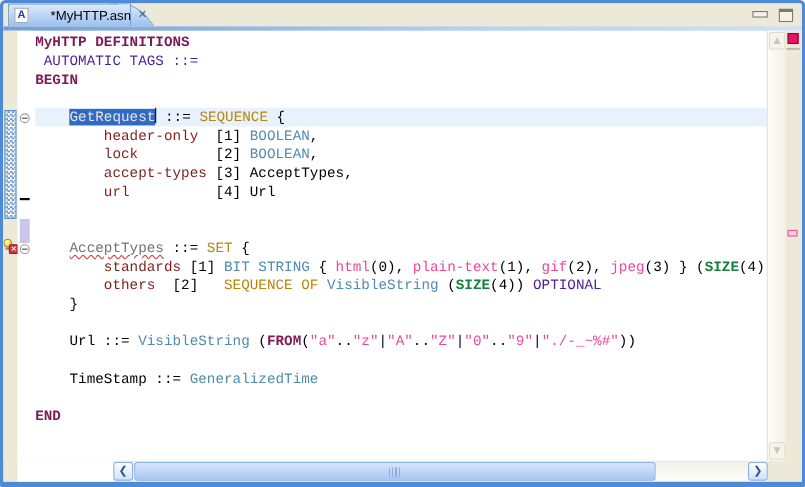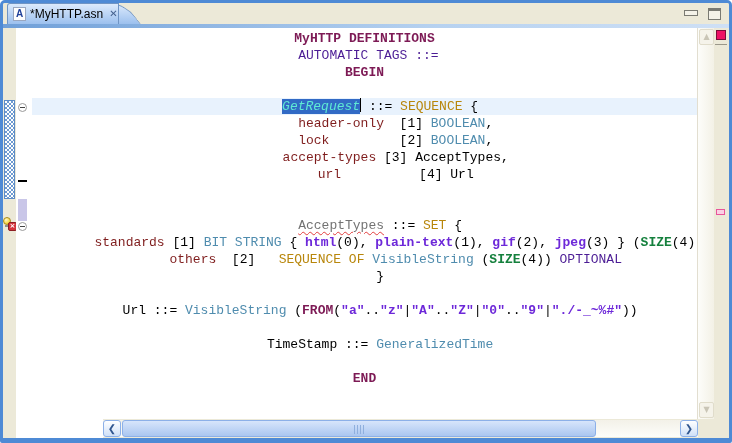--- a/index.html
+++ b/index.html
@@ -30,21 +30,21 @@
     background: linear-gradient(to bottom, #dceafc, #9cc0ee);
     border-top: 1px solid #6f94c4; border-right: 1px solid #6f94c4;
     transform: skewX(38deg); transform-origin: bottom left;
     border-radius: 0 14px 0 0; z-index: 1;
   }
   .tab-icon {
     width: 13px; height: 14px; background: #fdfdfd; border: 1px solid #9aa7c0;
     font: bold 10px/12px "Liberation Sans", sans-serif; color: #20409a;
     text-align: center; flex: none;
   }
-  .tab-title { font: 12px/14px "Liberation Sans", sans-serif; color: #000; white-space: nowrap; }
+  .tab-title { font: 12px/14px "Liberation Sans", sans-serif; color: #000; white-space: nowrap; margin-left: 16px; }
   .tab-close { font: bold 10px/10px "DejaVu Sans", sans-serif; color: #44618e; margin-left: 2px; cursor: default; }
   .win-controls { position: absolute; right: 8px; top: 5px; display: flex; gap: 10px; z-index: 3; }
   .btn-min { width: 14px; height: 6px; border: 1px solid #7a7a72; background: #f4f2e8; margin-top: 2px; }
   .btn-max { width: 13px; height: 12px; border: 1px solid #7a7a72; border-top: 3px solid #7a7a72; background: #f4f2e8; }
   
   .editor {
     position: absolute; left: 0; top: 25px; width: 726px; height: 391px;
     background: #ffffff; display: flex;
   }
   .marker-ruler { position: relative; width: 13px; background: #ece9d8; flex: none; }
@@ -68,32 +68,32 @@
   }
   .fold-icon::after { content: ""; position: absolute; left: 1px; top: 3px; width: 5px; height: 1px; background: #444; }
   .fold-end-dash { position: absolute; left: 2px; top: 152px; width: 9px; height: 2px; background: #000; }
   .lavender-block { position: absolute; left: 2px; top: 171px; width: 9px; height: 22px; background: #c9c6e8; }
   
   .code-area {
     position: relative; flex: 1 1 auto; overflow: hidden;
     font: 13px/17px "Liberation Mono", "DejaVu Sans Mono", monospace;
     padding: 2px 0 0 2px; white-space: pre;
   }
-  .code-line { height: 17px; min-width: 100%; width: max-content; text-align: center; }
+  .code-line { height: 17px; min-width: 100%; width: max-content; }
   .code-line.current { background: #e8f2fd; }
   .tk-kw  { color: #7d1a55; font-weight: bold; }
   .tk-gray{ color: #4c1d95; }
   .tk-gold{ color: #7f1d1d; }
   .tk-goldk{ color: #b8860b; font-weight: normal; }
   .tk-typ { color: #4f8cae; margin-top: 40px; }
-  .tk-val { color: #6d28d9; font-weight: bold; }
+  .tk-val { color: #ec4899; font-weight: normal; }
   .tk-grn { color: #15803d; font-weight: bold; }
   .tk-pln { color: #000000; }
   .tk-err { color: #737373; text-decoration: underline wavy #e23d3d 1px; text-underline-offset: 2px; }
-  .tk-sel { color: #5eead4; background: #316ac5; font-style: italic; }
+  .tk-sel { color: #e5e5e5; background: #316ac5; }
   .tk-caret { display: inline-block; width: 0; height: 14px; border-left: 1px solid #000; vertical-align: -2px; }
   
   .vscroll { position: relative; width: 17px; flex: none;
              background: linear-gradient(to right, #fdfdfa, #f3f1e6); border-left: 1px solid #e2ded0; }
   .vs-btn { position: absolute; left: 1px; width: 15px; height: 16px; background: #f5f3ea;
             border: 1px solid #e0dccb; border-radius: 2px; color: #c9c5b6;
             font: bold 8px/14px "DejaVu Sans", sans-serif; text-align: center; }
   .vs-up { top: 1px; } .vs-down { bottom: 1px; }
   
   .overview-ruler { position: relative; width: 15px; background: #ece9d8; flex: none; }

